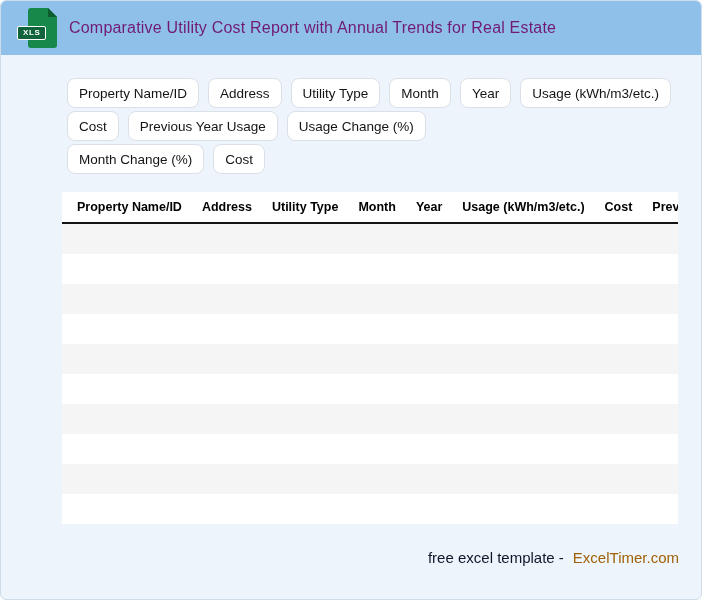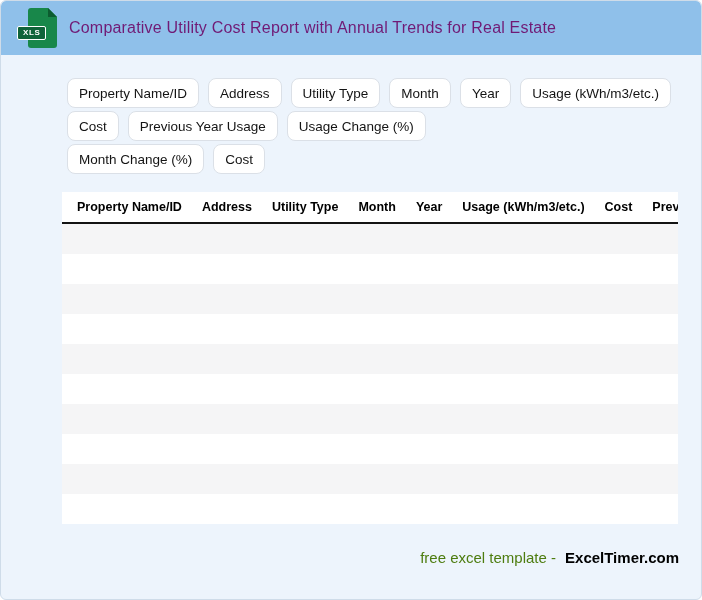--- a/index.html
+++ b/index.html
@@ -105,24 +105,24 @@
   .row:nth-child(odd) { background: #f5f5f6; }
 
   
   .footer {
     margin-top: 26px;
     padding-right: 22px;
     text-align: right;
     font-size: 15px;
     line-height: 16px;
   }
-  .footer-text { color: #4d7c0f; font-weight: 400; }
+  .footer-text { color: #0f172a; font-weight: 400; }
   .footer-brand {
-    color: #000000;
-    font-weight: bold;
+    color: #a16207;
+    font-weight: normal;
     text-decoration: none;
     margin-left: 9px;
     cursor: pointer;
   }
 </style>
 </head>
 <body>
 
 <div class="page">
 

